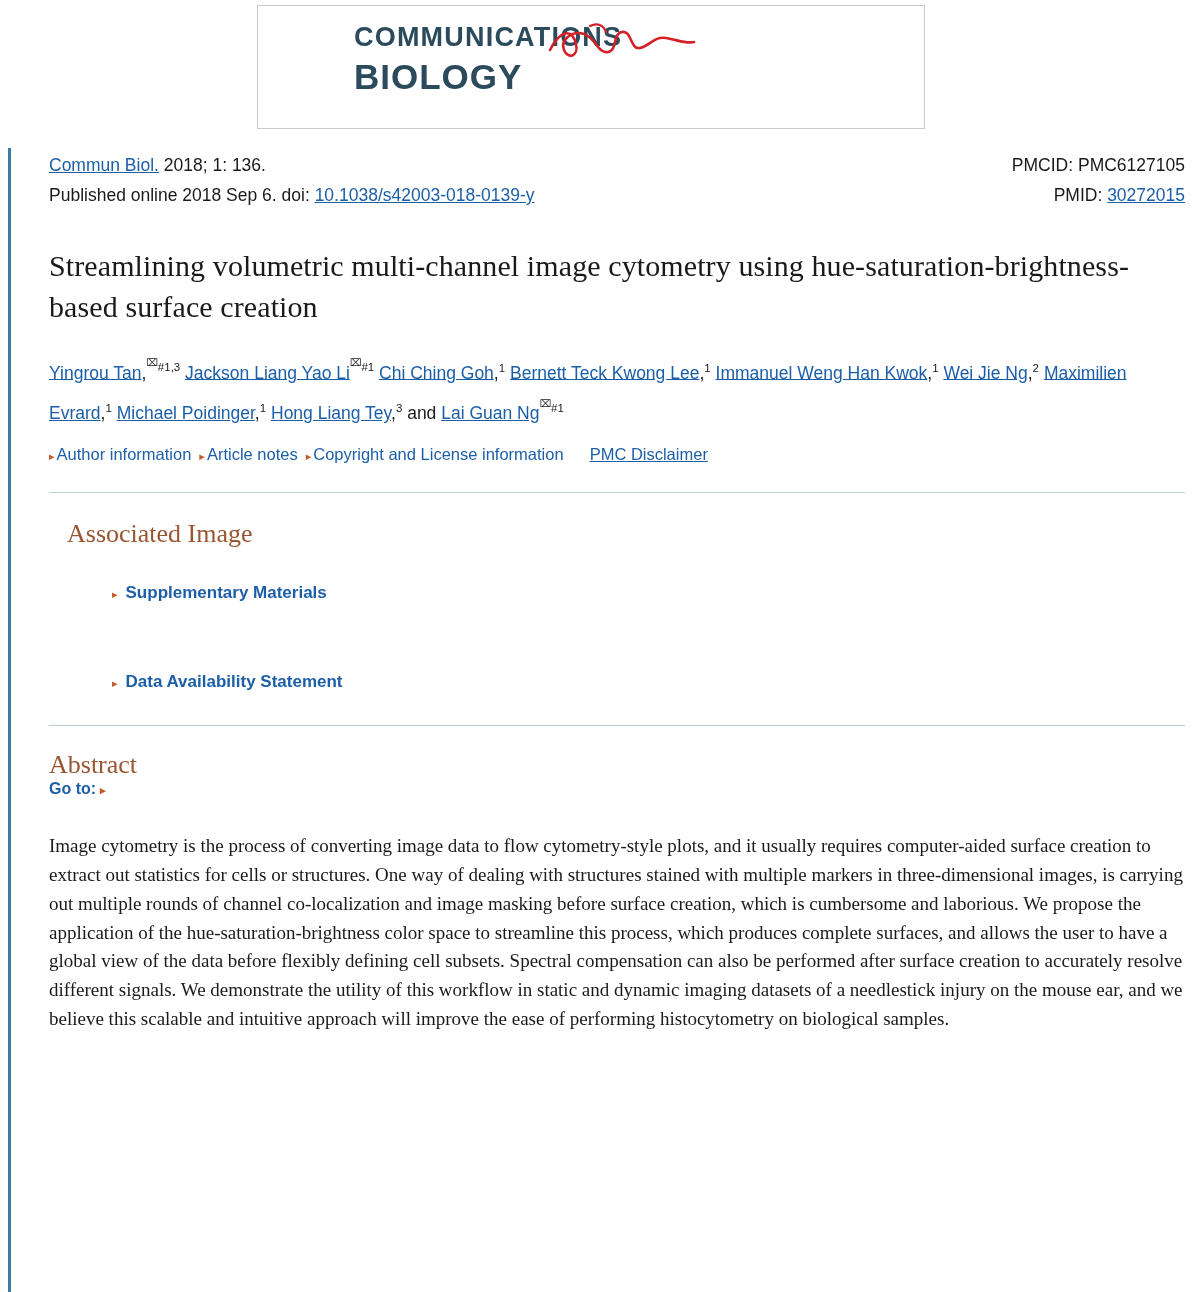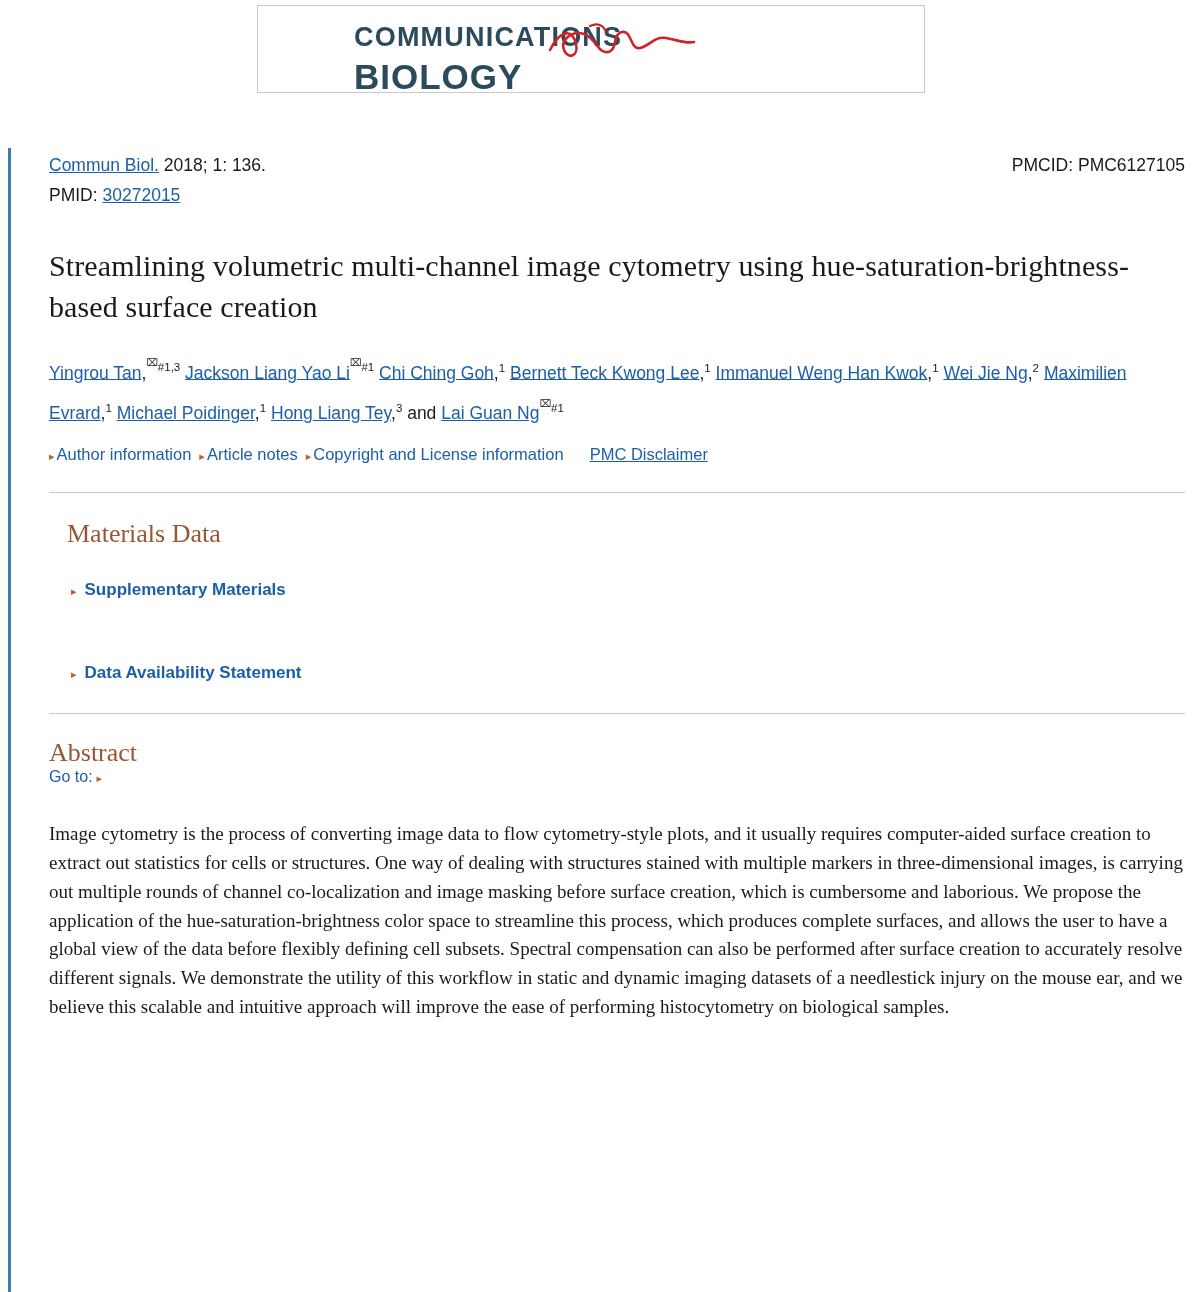--- a/index.html
+++ b/index.html
@@ -25,21 +25,21 @@
     height: 1144px;
     background: #3a7ca5;
   }
 
   
   .masthead {
     position: absolute;
     left: 257px;
     top: 5px;
     width: 668px;
-    height: 88px;
+    height: 124px;
     border: 1px solid #c9c9c9;
     background: #fff;
     box-sizing: border-box;
   }
   .masthead-inner {
     position: absolute;
     left: 96px;
     top: 18px;
   }
   .mast-line1 {
@@ -148,23 +148,24 @@
     font-weight: normal;
     color: #9a5532;
     margin: 26px 0 0 18px;
   }
 
   .assoc-list { margin: 30px 0 0 22px; }
   .assoc-item {
     font-size: 17px;
     font-weight: bold;
     color: #1c5fa8;
-    line-height: 22px;
+    line-height: 28px;
     margin-bottom: 60px;
     cursor: pointer;
+    margin-left: 41px;
   }
   .assoc-item .tri {
     color: #c25b2a;
     font-size: 11px;
     font-weight: normal;
     margin-right: 8px;
   }
   .assoc-item:last-child { margin-bottom: 0; }
 
   .abstract-head {
@@ -178,20 +179,21 @@
     font-family: "Liberation Serif", serif;
     font-size: 26px;
     font-weight: normal;
     color: #9a5532;
     margin: 0;
   }
   .goto {
     font-size: 16px;
     color: #1c5fa8;
     cursor: pointer;
+    font-weight: bold;
   }
   .goto .tri { color: #c25b2a; font-size: 11px; margin-left: 4px; }
 
   p.abstract-body {
     font-family: "Liberation Serif", serif;
     font-size: 19px;
     line-height: 1.52;
     color: #1a1a1a;
     margin: 34px 0 0 0;
     text-align: left;
@@ -216,39 +218,42 @@
 <div class="content">
 
   <div class="cite-row">
     <div class="left">
       <a class="link">Commun Biol.</a><span> 2018; 1: 136.</span>
     </div>
     <div class="right">PMCID: PMC6127105</div>
   </div>
 
   <div class="cite-row">
+    <div class="left">
+      <span>Published online 2018 Sep 6. doi: </span><a class="link">10.1038/s42003-018-0139-y</a>
+    </div>
     <div class="right">
       <span>PMID: </span><a class="link">30272015</a>
     </div>
   </div>
 
   <h1 class="title">Streamlining volumetric multi-channel image cytometry using hue-saturation-brightness-based surface creation</h1>
 
   <div class="authors"><a class="link">Yingrou Tan</a><span>,</span><sup><span class="boxglyph">⌧</span>#1,3</sup> <a class="link">Jackson Liang Yao Li</a><span></span><sup><span class="boxglyph">⌧</span>#1</sup> <a class="link">Chi Ching Goh</a><span>,</span><sup>1</sup> <a class="link">Bernett Teck Kwong Lee</a><span>,</span><sup>1</sup> <a class="link">Immanuel Weng Han Kwok</a><span>,</span><sup>1</sup> <a class="link">Wei Jie Ng</a><span>,</span><sup>2</sup> <a class="link">Maximilien Evrard</a><span>,</span><sup>1</sup> <a class="link">Michael Poidinger</a><span>,</span><sup>1</sup> <a class="link">Hong Liang Tey</a><span>,</span><sup>3</sup> <span>and </span><a class="link">Lai Guan Ng</a><sup><span class="boxglyph">⌧</span>#1</sup></div>
 
   <div class="meta-links">
     <span class="item"><span class="tri">▸</span><span>Author information</span></span>
     <span class="item"><span class="tri">▸</span><span>Article notes</span></span>
     <span class="item"><span class="tri">▸</span><span>Copyright and License information</span></span>
     <span class="disclaimer">PMC Disclaimer</span>
   </div>
 
   <hr class="rule">
 
-  <h2 class="section">Materials Data</h2>
+  <h2 class="section">Associated Image</h2>
 
   <div class="assoc-list">
     <div class="assoc-item">
       <span class="tri">▸</span><span>Supplementary Materials</span>
     </div>
     <div class="assoc-item">
       <span class="tri">▸</span><span>Data Availability Statement</span>
     </div>
   </div>
 

